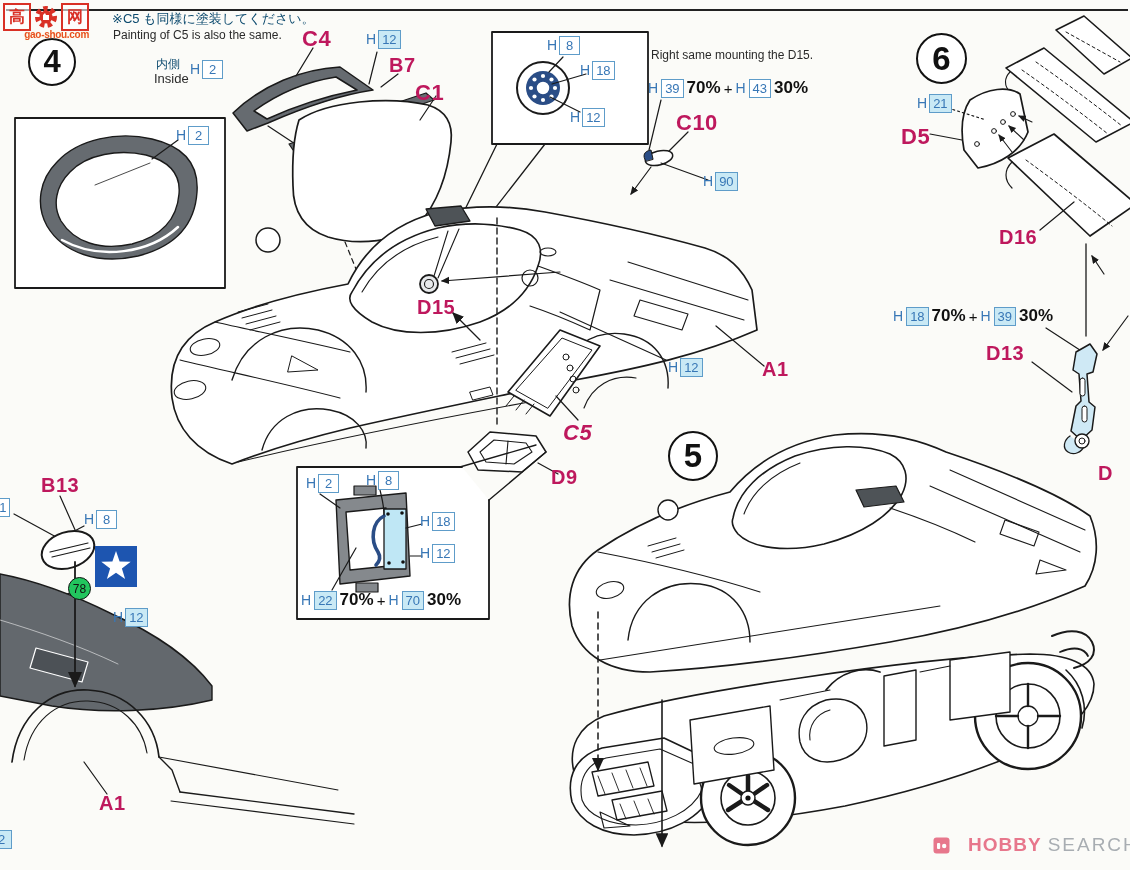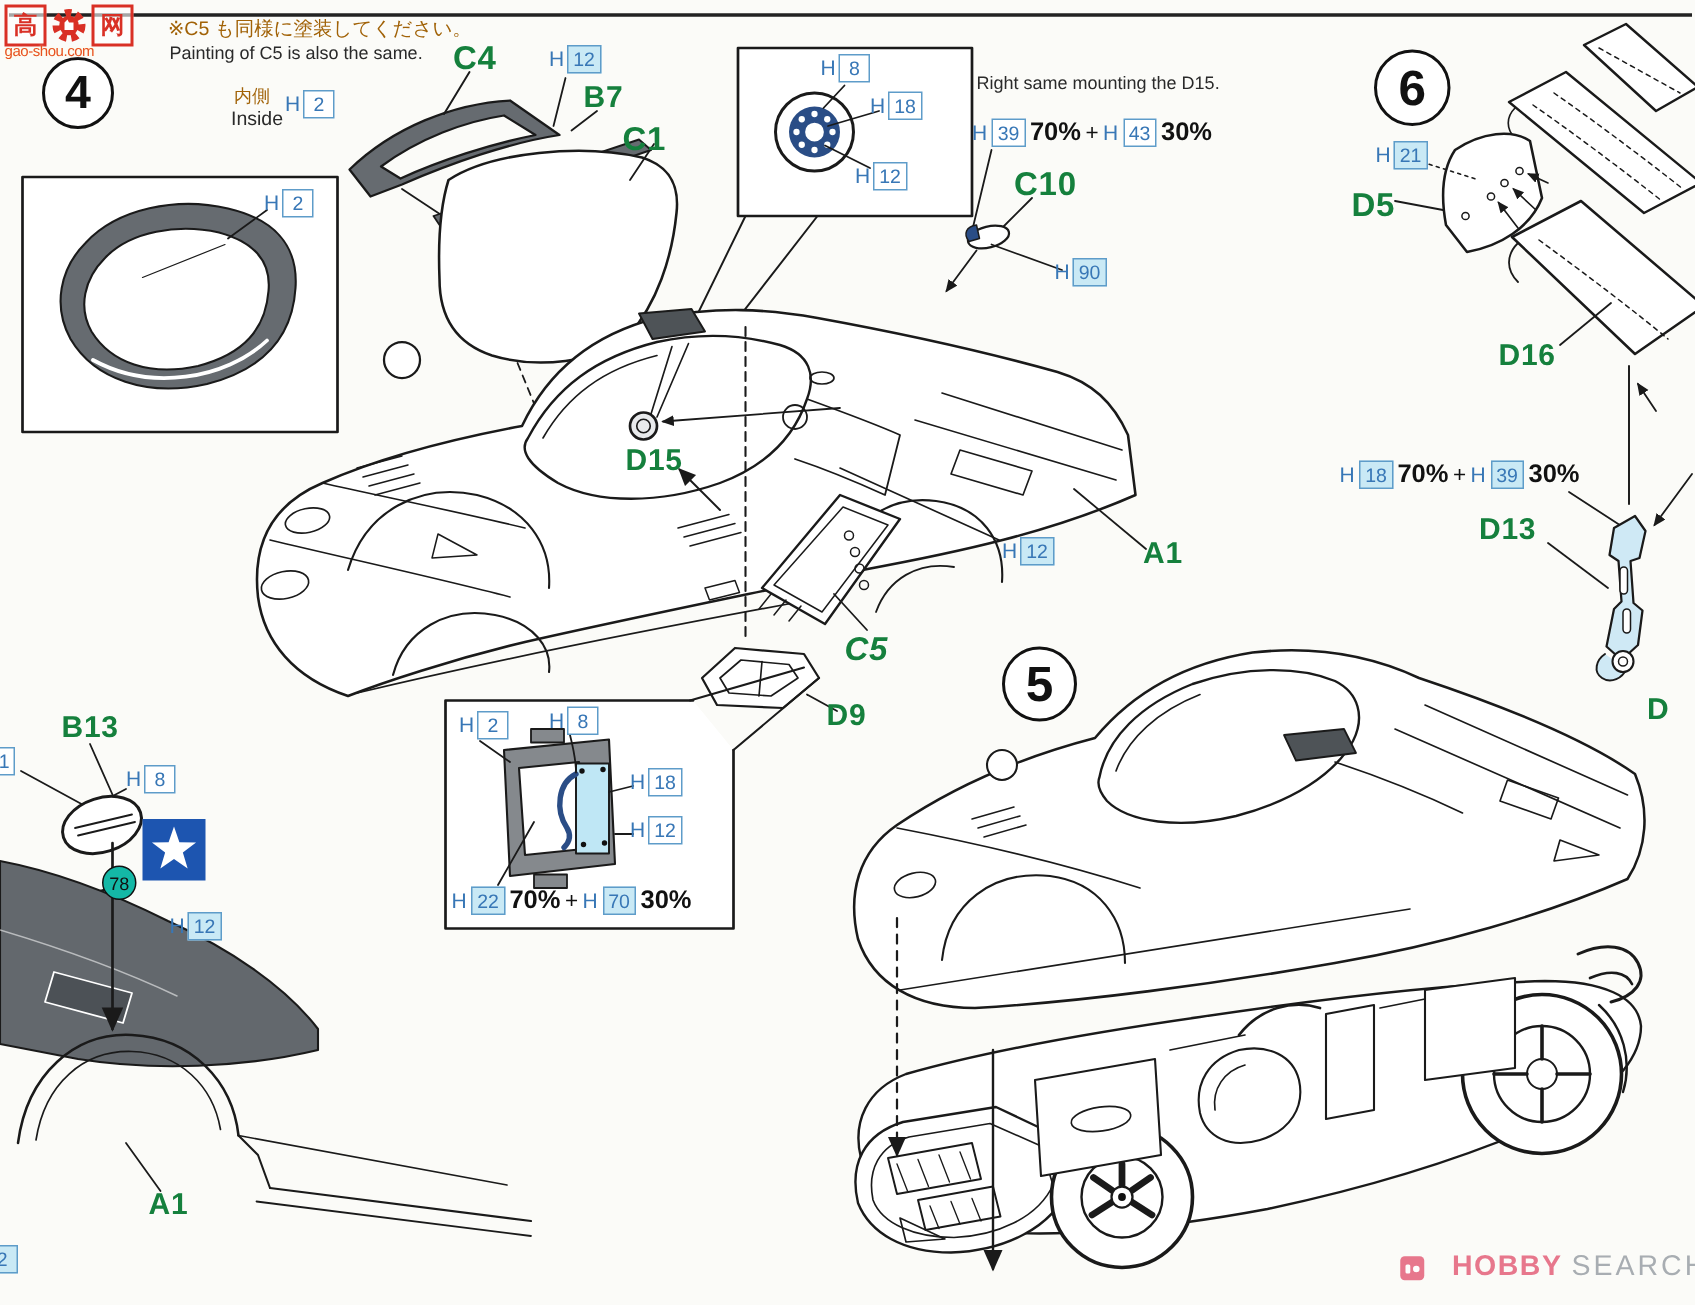--- a/index.html
+++ b/index.html
@@ -1,38 +1,38 @@
 <!DOCTYPE html>
 <html><head>
 <meta charset="utf-8">
 <style>
   html,body{margin:0;padding:0;background:#888;}
   #sheet{position:relative;width:1130px;height:870px;background:#fbfbf8;overflow:hidden;
          font-family:"Liberation Sans","DejaVu Sans",sans-serif;}
   #art{position:absolute;left:0;top:0;z-index:0;}
-  .plabel{position:absolute;z-index:2;font-weight:bold;font-size:20px;color:#15803d;letter-spacing:0.5px;white-space:nowrap;text-align:right;}
+  .plabel{position:absolute;z-index:2;font-weight:bold;font-size:20px;color:#be185d;letter-spacing:0.5px;white-space:nowrap;text-align:right;}
   .stepnum{position:absolute;z-index:2;border:2.6px solid #111;border-radius:50%;background:#fff;
            display:flex;align-items:center;justify-content:center;font-weight:bold;color:#111;}
-  .note-jp{position:absolute;z-index:2;font-size:13px;color:#a16207;white-space:nowrap;}
+  .note-jp{position:absolute;z-index:2;font-size:13px;color:#0c4a6e;white-space:nowrap;}
   .note-en{position:absolute;z-index:2;font-size:12px;color:#2a2a2a;white-space:nowrap;}
   .hcode{position:absolute;z-index:2;display:flex;align-items:center;gap:2px;white-space:nowrap;}
   .hl{color:#3877b6;font-size:14px;line-height:17px;}
   .hn{display:inline-block;min-width:13px;padding:0 3px;height:17px;line-height:17px;text-align:center;
       border:1.4px solid #5e9cc9;background:#fff;color:#3877b6;font-size:13px;}
   .hn.tint{background:#c9e9f5;}
   .mix{position:absolute;z-index:2;display:flex;align-items:center;gap:3px;white-space:nowrap;}
   .pct{font-weight:bold;font-size:17px;color:#111;}
   .plus{font-size:15px;color:#111;}
   .circnum{position:absolute;z-index:2;width:21px;height:21px;border:1.5px solid #111;border-radius:50%;
-           background:#14b8a6;display:flex;align-items:center;justify-content:center;font-size:12px;color:#111;}
+           background:#22c55e;display:flex;align-items:center;justify-content:center;font-size:12px;color:#111;}
   .wm-top{position:absolute;left:3px;top:3px;z-index:3;width:86px;}
   .wm-row{display:flex;align-items:center;gap:2px;}
   .wm-box{width:24px;height:24px;border:2.5px solid #d93025;color:#d93025;font-weight:bold;font-size:16px;
           display:flex;align-items:center;justify-content:center;background:rgba(255,255,255,.6);}
-  .wm-site{font-size:10px;font-weight:normal;color:#e8501f;letter-spacing:-0.3px;margin-top:-2px;text-shadow:0 0 2px #ffd;}
+  .wm-site{font-size:10px;font-weight:bold;color:#e8501f;letter-spacing:-0.3px;margin-top:-2px;text-shadow:0 0 2px #ffd;text-align:right;}
   .wm-bot{position:absolute;left:933px;top:834px;z-index:3;display:flex;align-items:center;gap:6px;opacity:0.85;}
   .wm-brand{font-weight:bold;font-size:19px;color:#e4607a;letter-spacing:1px;margin-left:12px;}
   .wm-suffix{font-size:19px;color:#9aa0a6;letter-spacing:2px;}
 </style>
 </head>
 <body>
 
 <div id="sheet">
 
 <svg id="art" width="1130" height="870" viewBox="0 0 1130 870">

